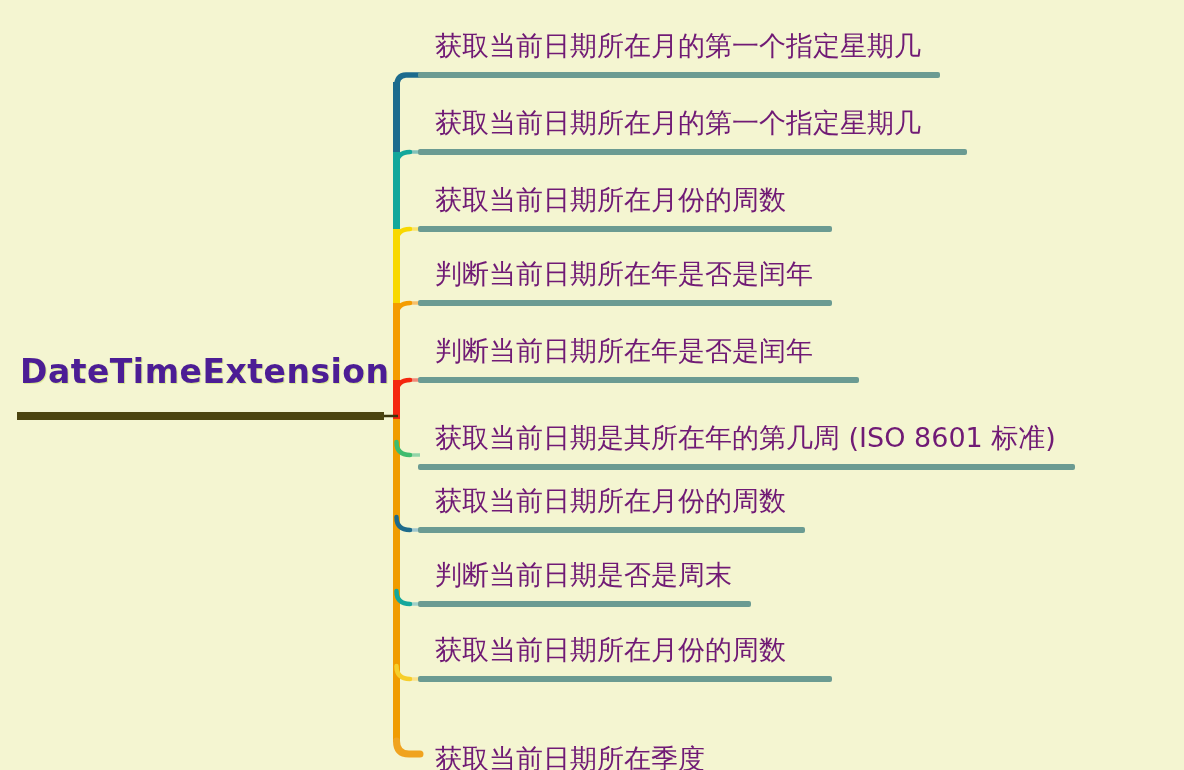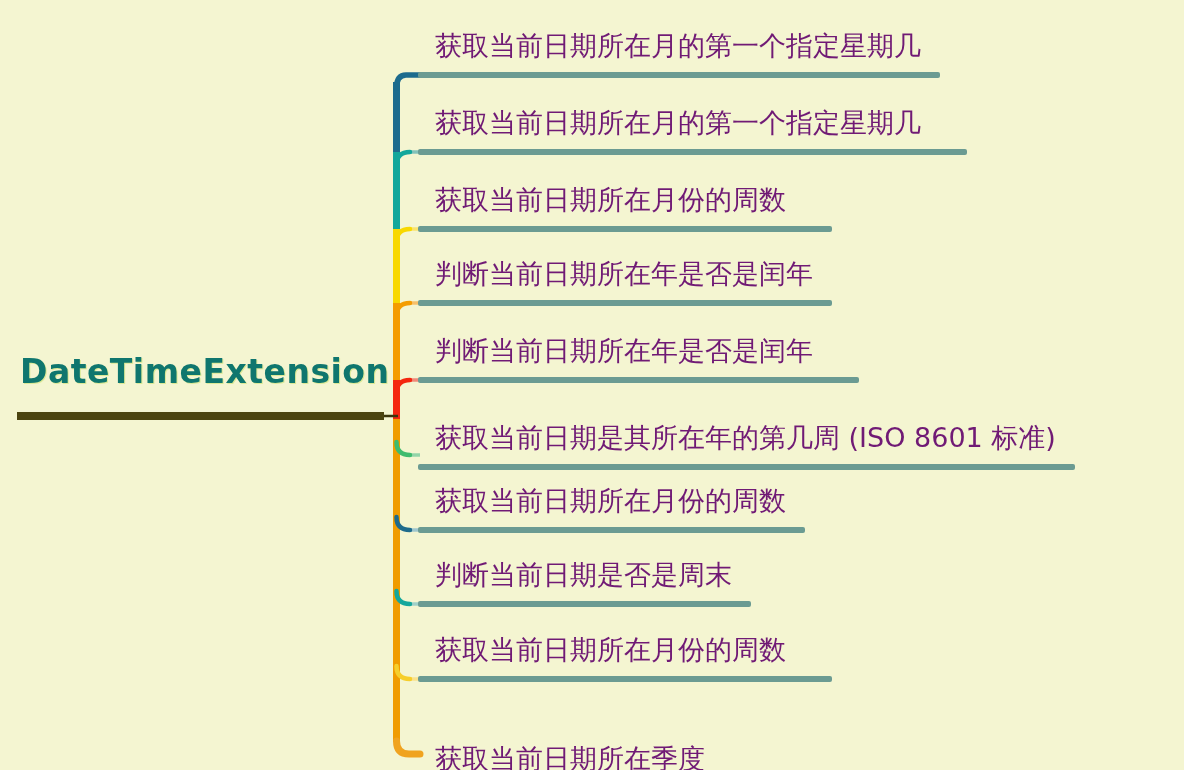--- a/index.html
+++ b/index.html
@@ -28,21 +28,21 @@
   }
   .root-label {
     position: absolute;
     left: 20px;
     top: 0;
     width: 362px;
     text-align: center;
     font-size: 33px;
     font-weight: bold;
     letter-spacing: 0.5px;
-    color: #0f766e;
+    color: #4c1d95;
     text-shadow: 1px 1px 0 #dcea96;
     white-space: nowrap;
   }
   .root-underline {
     position: absolute;
     left: 17px;
     top: 60px;
     width: 367px;
     height: 8px;
     background: #4b4410;

